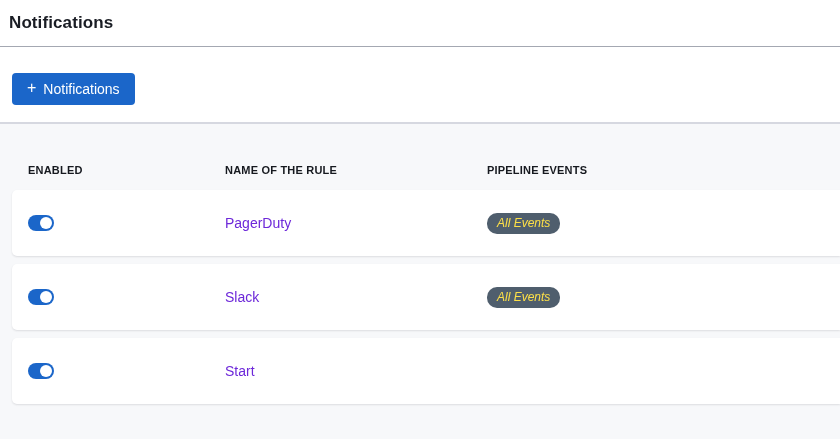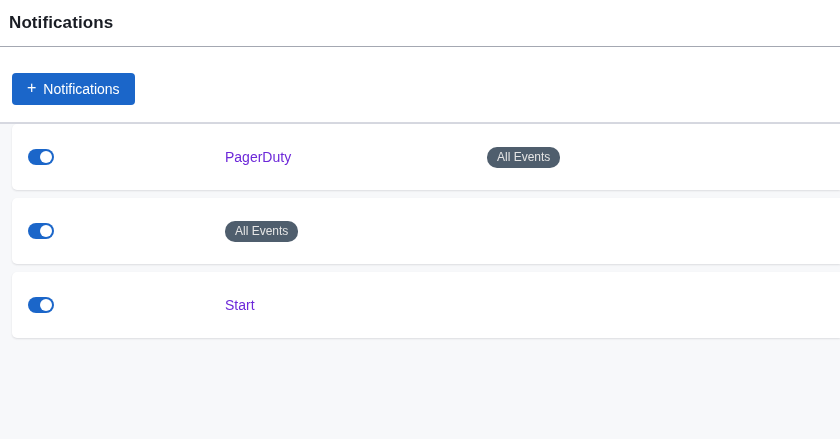--- a/index.html
+++ b/index.html
@@ -111,63 +111,70 @@
     height: 12px;
     border-radius: 50%;
     background: #ffffff;
   }
 
   
   .badges { display: flex; gap: 7px; flex-wrap: nowrap; }
   .badge {
     display: inline-block;
     background: #4f5e6d;
-    color: #e5e5e5;
+    color: #fde047;
     font-size: 12px;
     line-height: 1;
     padding: 4px 10px 5px 10px;
     border-radius: 10px;
     white-space: nowrap;
+    font-style: italic;
   }
 </style>
 </head>
 <body>
 
 <div class="page">
 
   <h1 class="page-title">Notifications</h1>
   <div class="title-divider"></div>
 
   <button class="btn-primary">
     <span class="plus">+</span>
     <span>Notifications</span>
   </button>
 
   <div class="section-divider"></div>
 
   <div class="table-area">
+    <div class="thead">
+      <div class="th col-enabled">ENABLED</div>
+      <div class="th col-name">NAME OF THE RULE</div>
+      <div class="th col-events">PIPELINE EVENTS</div>
+    </div>
     <div id="rows">
   <div class="row">
     <div class="col-enabled">
       <div class="toggle">
         <div class="knob"></div>
       </div>
     </div>
     <div class="col-name rule-name">PagerDuty</div>
     <div class="col-events badges">
             <span class="badge">All Events</span>
           </div>
   </div>
 
   <div class="row">
     <div class="col-enabled">
       <div class="toggle">
         <div class="knob"></div>
       </div>
     </div>
+    <div class="col-name rule-name">Slack</div>
     <div class="col-events badges">
             <span class="badge">All Events</span>
           </div>
   </div>
 
   <div class="row">
     <div class="col-enabled">
       <div class="toggle">
         <div class="knob"></div>
       </div>

